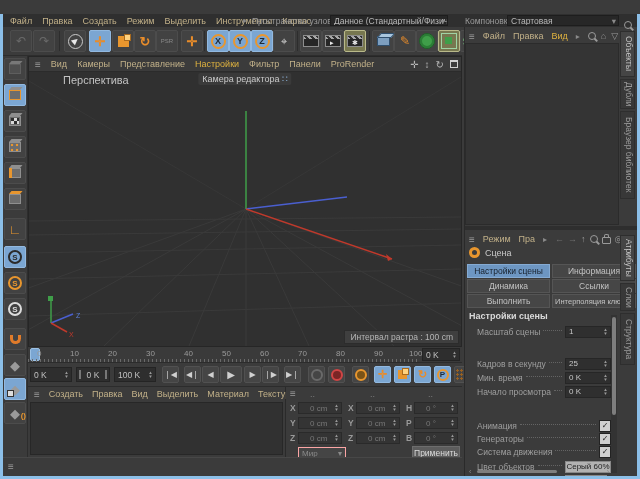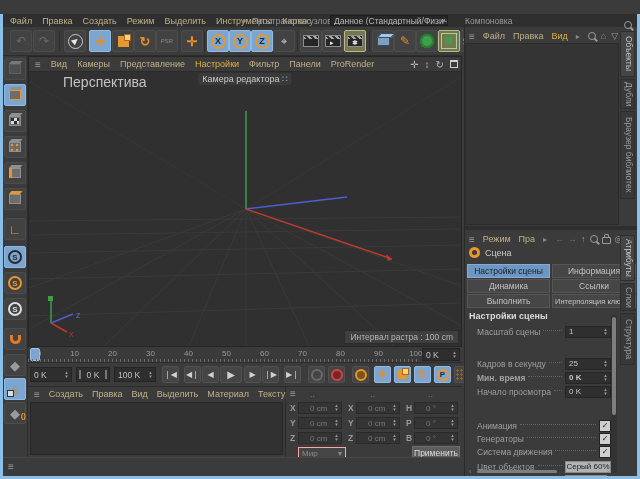--- a/index.html
+++ b/index.html
@@ -71,21 +71,21 @@
   .scirc{width:14px;height:14px;border-radius:50%;border:2px solid;box-sizing:border-box;display:flex;align-items:center;justify-content:center;font-size:8px;font-weight:bold;}
   .i-mag{width:11px;height:9px;border:3px solid #e07b2a;border-top:none;border-radius:0 0 7px 7px;box-sizing:border-box;}
   .dia{color:#9a9a9a;font-size:13px;line-height:13px;position:relative;}
   .dia .box{position:absolute;left:-3px;bottom:-1px;width:5px;height:5px;background:#ddd;border:1px solid #333;}
   .dia .par{position:absolute;right:-6px;bottom:-2px;color:#e8962e;font-size:8px;font-weight:bold;}
 
   
   .viewport{left:28px;top:56px;width:434px;height:291px;background:#303030;border:1px solid #262626;box-sizing:border-box;}
   .vpmenu{position:absolute;left:0;top:0;right:0;height:14px;background:#3b3b3b;border-bottom:1px solid #2b2b2b;display:flex;align-items:center;gap:10px;padding-left:6px;font-size:9px;}
   .vpicons{position:absolute;right:3px;top:0;display:flex;gap:6px;color:#b5b5b5;font-size:10px;align-items:center;height:14px;}
-  .vplabel{position:absolute;left:6px;top:17px;color:#c2c2c2;font-size:14px;padding-left:28px;}
+  .vplabel{position:absolute;left:6px;top:17px;color:#c2c2c2;font-size:11px;padding-left:28px;}
   .camchip{position:absolute;left:50%;transform:translateX(-50%);top:16px;background:#3a3a3a;color:#c9c9c9;font-size:9px;padding:0 4px;height:12px;line-height:12px;border-radius:2px;}
   .gridchip{position:absolute;right:2px;bottom:2px;background:#3f3f3f;color:#b5b5b5;font-size:8.5px;padding:1px 5px;border:1px solid #2c2c2c;}
   .maxbox{width:8px;height:8px;border:1px solid #cfcfcf;box-sizing:border-box;border-top-width:2px;}
 
   
   .timeline{left:28px;top:347px;width:434px;height:16px;background:#3a3a3a;border-bottom:1px solid #2c2c2c;box-sizing:border-box;}
   .tick{position:absolute;top:2px;color:#9a9a9a;font-size:8px;}
   .ruler-ticks{position:absolute;left:0;bottom:0;width:390px;height:3px;background:repeating-linear-gradient(90deg,#6a6a6a 0 1px,transparent 1px 4px);}
   .playhead{position:absolute;left:2px;top:1px;width:10px;height:13px;background:#7ba6d2;border:1px solid #9cc1e4;border-radius:2px;box-sizing:border-box;}
   .tfield{position:absolute;background:#2e2e2e;border:1px solid #242424;color:#c0c0c0;font-size:8.5px;display:flex;align-items:center;padding:0 3px;box-sizing:border-box;}
@@ -162,20 +162,24 @@
     <span class="m">Инструменты</span>
     <span class="m">Каркас</span>
   </div>
   <span class="abs rarrow" style="left:243px;top:16px;font-size:8px;"></span>
   <span class="abs m dim" style="left:252px;top:16px;font-size:8.5px;">Пространство узлов:</span>
   <div class="abs combo" style="left:330px;top:15px;width:118px;">
     <span>Данное (Стандартный/Физический)</span>
     <span class="caret"></span>
   </div>
   <span class="abs m dim" style="left:465px;top:16px;font-size:8.5px;">Компоновка</span>
+  <div class="abs combo" style="left:507px;top:15px;width:112px;">
+    <span>Стартовая</span>
+    <span class="caret"></span>
+  </div>
   <span class="abs" style="left:624px;top:15px;z-index:5;"><span class="i-search"></span></span>
 
   <div class="abs toolbar">
     <div class="tbtn" style="left:7px;">
         <span class="g">↶</span>
       </div>
     <div class="tbtn" style="left:30px;">
         <span class="g">↷</span>
       </div>
     <div class="sep" style="left:56px;"></div>
@@ -560,21 +564,21 @@
         </span>
     </div>
     <div class="arow" style="top:330px;">
       <span>Кадров в секунду</span>
         <span class="lead"></span>
       <span class="afield">
           <span>25</span>
           <span class="spin"></span>
         </span>
     </div>
-    <div class="arow" style="top:344px;font-weight:bold;">
+    <div class="arow" style="top:344px;">
       <span>Мин. время</span>
         <span class="lead"></span>
       <span class="afield">
           <span>0 K</span>
           <span class="spin"></span>
         </span>
     </div>
     <div class="arow" style="top:358px;">
       <span>Начало просмотра</span>
         <span class="lead"></span>

